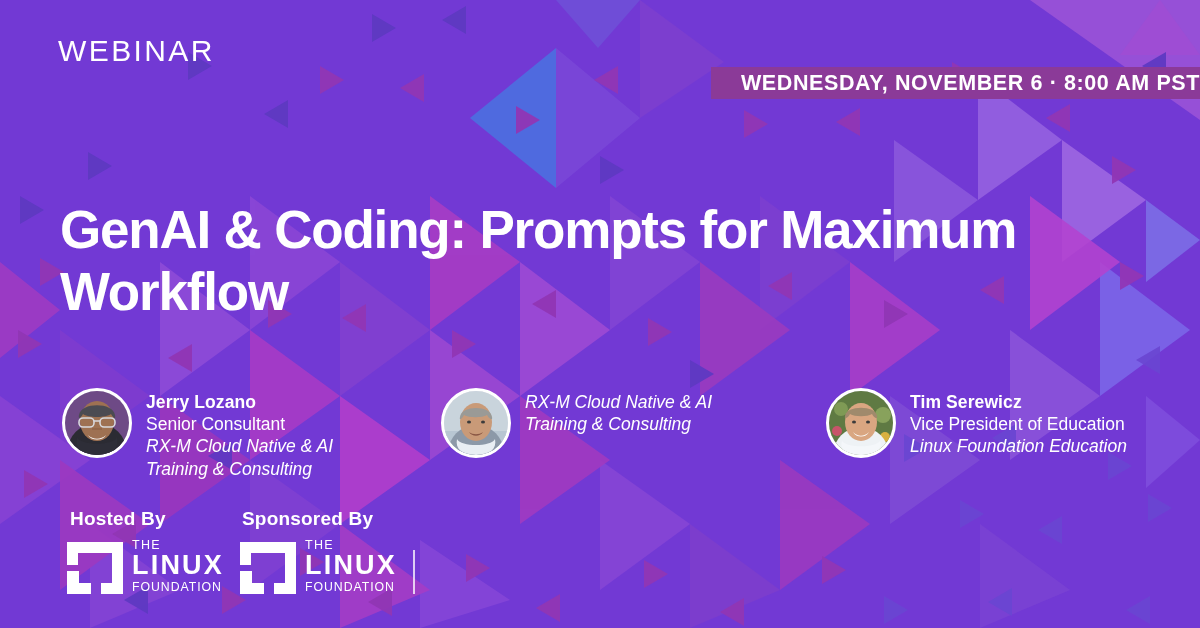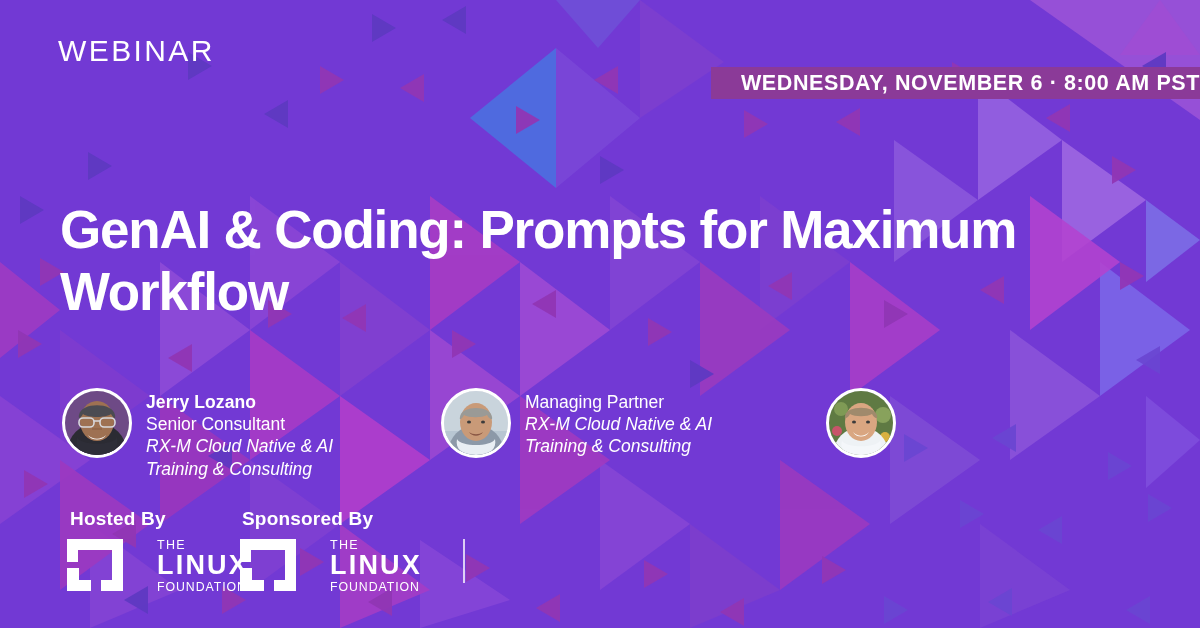--- a/index.html
+++ b/index.html
@@ -127,22 +127,21 @@
     font-size: 19px;
     font-weight: 700;
     letter-spacing: 0.2px;
   }
   #hosted-label   { left: 70px;  top: 508px; }
   #sponsored-label{ left: 242px; top: 508px; }
 
   .lf-logo {
     position: absolute;
     display: flex;
-    align-items: flex-start;
-    gap: 25px;
+    align-items: flex-end;
   }
   #hosted-logo    { left: 67px;  top: 539px; }
   #sponsored-logo { left: 240px; top: 539px; }
 
   .lf-mark { width: 56px; height: 52px; flex: none; }
   .lf-word { margin-left: 9px; color: #ffffff; line-height: 1; }
   .lf-the {
     font-size: 12.5px;
     letter-spacing: 1.3px;
     font-weight: 400;
@@ -335,21 +334,20 @@
           <circle cx="32" cy="62" r="28" fill="#8c99a8"></circle>
           <ellipse cx="32" cy="31" rx="16" ry="19" fill="#c99a78"></ellipse>
           <path d="M16 26c1-12 31-12 32 0 1 4-3 2-5-2-5 3-18 3-23 0-2 4-5 6-4 2z" fill="#9a9a96"></path>
           <path d="M13 48c4 8 34 8 38 0 2 10-5 16-19 16s-21-6-19-16z" fill="#e8eef3"></path>
           <ellipse cx="25" cy="31" rx="2" ry="1.6" fill="#3b3b3b"></ellipse>
           <ellipse cx="39" cy="31" rx="2" ry="1.6" fill="#3b3b3b"></ellipse>
           <path d="M25 41c4 3 10 3 14 0-3 5-11 5-14 0z" fill="#8a5744"></path>
         </svg>
       </div>
       <div class="speaker-text">
-        <div class="sp-role">Managing Partner</div>
         <div class="sp-org">RX-M Cloud Native &amp; AI</div>
         <div class="sp-org">Training &amp; Consulting</div>
       </div>
     </div>
 
     <div class="speaker s2">
       <div class="avatar">
         <svg viewBox="0 0 64 64">
           <rect width="64" height="64" fill="#5f7a43"></rect>
           <circle cx="12" cy="18" r="7" fill="#7f9a55"></circle>
@@ -358,20 +356,25 @@
           <circle cx="56" cy="46" r="5" fill="#d8b040"></circle>
           <circle cx="32" cy="64" r="28" fill="#eef2f5"></circle>
           <ellipse cx="32" cy="31" rx="16" ry="19" fill="#d9a681"></ellipse>
           <path d="M16 25c1-11 31-11 32 0 1 4-3 2-5-2-5 3-17 3-22 0-2 4-6 6-5 2z" fill="#a08a6c"></path>
           <ellipse cx="25" cy="31" rx="2" ry="1.6" fill="#3b3b3b"></ellipse>
           <ellipse cx="39" cy="31" rx="2" ry="1.6" fill="#3b3b3b"></ellipse>
           <path d="M24 41c5 5 11 5 16 0-3 6-13 6-16 0z" fill="#ffffff"></path>
           <path d="M13 50c5 7 33 7 38 0 3 9-6 14-19 14s-22-5-19-14z" fill="#f4f7fa"></path>
         </svg>
       </div>
+      <div class="speaker-text">
+        <div class="sp-name">Tim Serewicz</div>
+        <div class="sp-role">Vice President of Education</div>
+        <div class="sp-org">Linux Foundation Education</div>
+      </div>
     </div>
   </div>
 
   <div class="foot-label" id="hosted-label">Hosted By</div>
   <div class="foot-label" id="sponsored-label">Sponsored By</div>
 
   <div class="lf-logo" id="hosted-logo">
     <svg class="lf-mark" viewBox="0 0 56 52">
       <path d="M0,0 H56 V52 H34 V41 H45 V11 H11 V23 H0 Z" fill="#ffffff"></path>
       <path d="M0,29 H12 V41 H24 V52 H0 Z" fill="#ffffff"></path>

